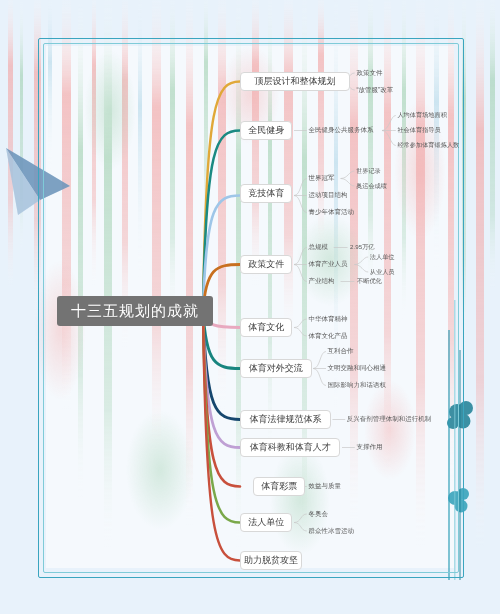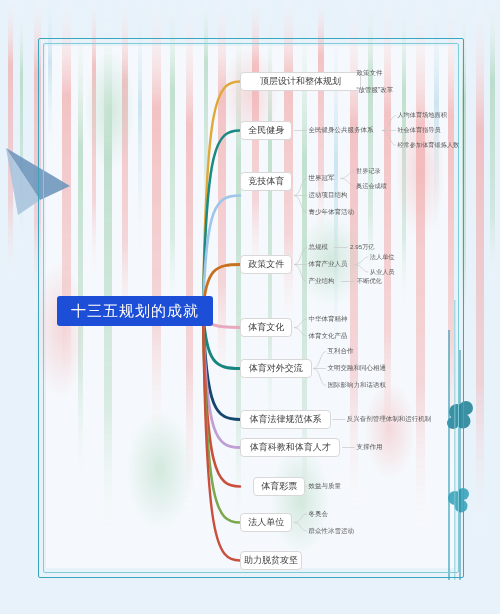--- a/index.html
+++ b/index.html
@@ -23,21 +23,21 @@
   #map{position:absolute;inset:0;z-index:4;}
   
   .node{
     position:absolute;z-index:6;background:#ffffff;
     border:0.8px solid #d8d8d8;border-radius:4px;
     color:#3c3c3c;white-space:nowrap;
     display:flex;align-items:center;justify-content:center;
     box-sizing:border-box;
   }
   .n1{
-    background:#1d4ed8;border:none;border-radius:3px;
+    background:#737373;border:none;border-radius:3px;
     color:#ffffff;font-size:15px;letter-spacing:1px;
     padding:0 14px;height:30px;z-index:7;
     text-shadow:0 1px 1px rgba(0,0,0,.08);
   }
   .n2{font-size:9px;height:19px;padding:0 7px;}
   .n3{
     background:transparent;border:none;color:#5a5a5a;
     font-size:6.5px;height:10px;padding:0;justify-content:flex-start;
   }
   .n4{
@@ -194,29 +194,29 @@
       <path d="M313.6,368.5 L325.6,368.5" stroke="#c9c9c9" stroke-width="0.7" fill="none" stroke-linecap="round"></path>
       <path d="M332.8,419.5 L344.8,419.5" stroke="#c9c9c9" stroke-width="0.7" fill="none" stroke-linecap="round"></path>
       <path d="M342.4,447.5 L354.4,447.5" stroke="#c9c9c9" stroke-width="0.7" fill="none" stroke-linecap="round"></path>
       <path d="M294.4,486.5 L306.4,486.5" stroke="#c9c9c9" stroke-width="0.7" fill="none" stroke-linecap="round"></path>
       <path d="M294.4,522.5 C301.4,522.5 300.4,514 306.4,514" stroke="#c9c9c9" stroke-width="0.7" fill="none" stroke-linecap="round"></path>
       <path d="M294.4,522.5 C301.4,522.5 300.4,531 306.4,531" stroke="#c9c9c9" stroke-width="0.7" fill="none" stroke-linecap="round"></path>
     </g>
 </svg>
 
 <div id="nodes">
-    <div class="node n2" style="left: 240px; top: 72px; width: 121px;">顶层设计和整体规划</div>
+    <div class="node n2" style="left: 240px; top: 72px; width: 110px;">顶层设计和整体规划</div>
     <div class="node n3" style="left: 356.4px; top: 68px; width: 29.6px;">政策文件</div>
     <div class="node n3" style="left: 356.4px; top: 85px; width: 50.3px;">“放管服”改革</div>
     <div class="node n2" style="left: 240px; top: 121px; width: 52.4px;">全民健身</div>
     <div class="node n3" style="left: 308.4px; top: 125.5px; width: 71px;">全民健身公共服务体系</div>
     <div class="node n4" style="left: 397.4px; top: 110.5px; width: 54.8px;">人均体育场地面积</div>
     <div class="node n4" style="left: 397.4px; top: 125.5px; width: 48.2px;">社会体育指导员</div>
     <div class="node n4" style="left: 397.4px; top: 140.5px; width: 68px;">经常参加体育锻炼人数</div>
-    <div class="node n2" style="left: 240px; top: 172px; width: 52.4px;">竞技体育</div>
+    <div class="node n2" style="left: 240px; top: 184px; width: 52.4px;">竞技体育</div>
     <div class="node n3" style="left: 308.4px; top: 173.5px; width: 29.6px;">世界冠军</div>
     <div class="node n4" style="left: 356px; top: 166px; width: 28.4px;">世界记录</div>
     <div class="node n4" style="left: 356px; top: 181px; width: 35px;">奥运会成绩</div>
     <div class="node n3" style="left: 308.4px; top: 190.5px; width: 43.4px;">运动项目结构</div>
     <div class="node n3" style="left: 308.4px; top: 207.5px; width: 50.3px;">青少年体育活动</div>
     <div class="node n2" style="left: 240px; top: 255px; width: 52.4px;">政策文件</div>
     <div class="node n3" style="left: 308.4px; top: 242.5px; width: 22.7px;">总规模</div>
     <div class="node leaf" style="left: 350.1px; top: 242.5px; width: 43.4px;">2.95万亿</div>
     <div class="node n3" style="left: 308.4px; top: 259.5px; width: 43.4px;">体育产业人员</div>
     <div class="node n4" style="left: 369.8px; top: 252px; width: 28.4px;">法人单位</div>

